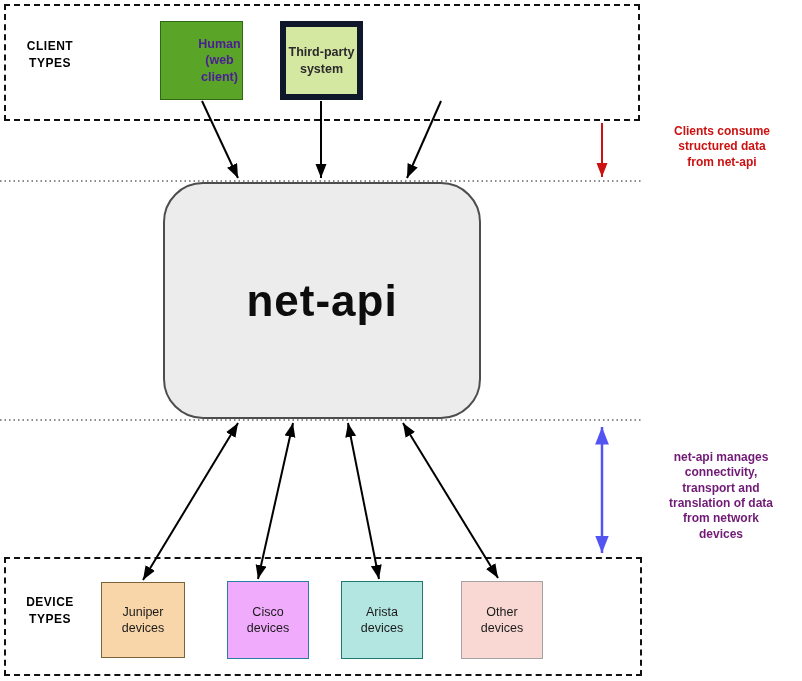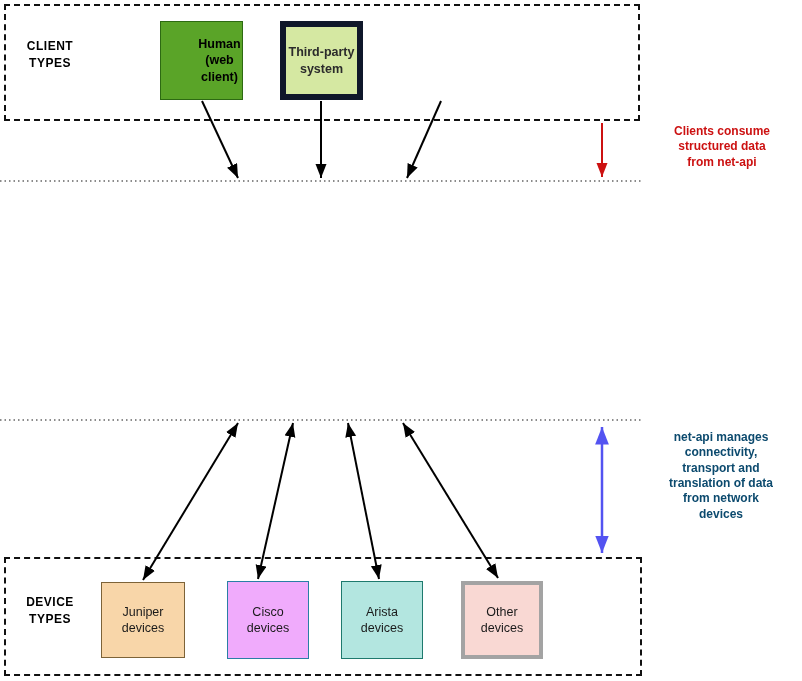--- a/index.html
+++ b/index.html
@@ -20,40 +20,40 @@
     line-height:1.45;letter-spacing:.5px;
   }
   #client-title{left:4px;top:38px;width:92px;}
   #device-title{left:4px;top:594px;width:92px;}
 
   
   .node{
     display:flex;align-items:center;justify-content:center;text-align:center;
     font-size:12.5px;line-height:1.3;color:#1a1a1a;
   }
-  #node-human{left:160px;top:21px;width:83px;height:79px;background:#5aa428;border:1px solid #2d6a12;color:#000000;font-weight:bold;padding-left:36px;}
+  #node-human{left:160px;top:21px;width:83px;height:79px;background:#5aa428;border:1px solid #2d6a12;color:#4c1d95;font-weight:bold;padding-left:36px;}
   #node-thirdparty{left:280px;top:21px;width:83px;height:79px;background:#d5e8a2;border:6px solid #0f172a;font-weight:bold;color:#2b2b2b;}
   #node-custom{left:400px;top:21px;width:83px;height:79px;background:#d7e7d6;border:1px solid #555555;}
   #node-juniper{left:101px;top:582px;width:84px;height:76px;background:#f8d6a9;border:1px solid #7d6338;}
   #node-cisco{left:227px;top:581px;width:82px;height:78px;background:#f0abfc;border:1px solid #2a7fa5;}
   #node-arista{left:341px;top:581px;width:82px;height:78px;background:#b3e6e0;border:1px solid #1e7a6e;}
-  #node-other{left:461px;top:581px;width:82px;height:78px;background:#f9d8d3;border:4px solid #a3a3a3;}
+  #node-other{left:461px;top:581px;width:82px;height:78px;background:#f9d8d3;border:1px solid #a3a3a3;}
 
   
   #core-box{
     left:163px;top:182px;width:318px;height:237px;
     background:#ececec;border:2px solid #4d4d4d;border-radius:40px;
     display:flex;align-items:center;justify-content:center;
   }
   #core-label{font-size:44px;font-weight:bold;color:#0d0d0d;letter-spacing:1px;}
 
   
   .annotation{font-weight:bold;font-size:12px;text-align:center;line-height:1.28;}
   #annotation-clients{left:642px;top:124px;width:160px;color:#cc1111;}
-  #annotation-devices{left:640px;top:430px;width:162px;color:#0c4a6e;}
+  #annotation-devices{left:640px;top:450px;width:162px;color:#701a75;}
 
   #arrow-layer{position:absolute;left:0;top:0;width:802px;height:681px;pointer-events:none;}
 </style>
 </head>
 <body>
 
 <div id="canvas">
 
   <div class="abs group-frame" id="client-frame"></div>
   <div class="abs group-title mltext" id="client-title">CLIENT
@@ -61,20 +61,23 @@
 
   <div class="abs node mltext" id="node-human">Human
 (web client)</div>
   <div class="abs node mltext" id="node-thirdparty">Third-party
 system</div>
 
   <div class="abs annotation mltext" id="annotation-clients">Clients consume
 structured data
 from net-api</div>
 
+  <div class="abs" id="core-box">
+    <span id="core-label">net-api</span>
+  </div>
 
   <div class="abs annotation mltext" id="annotation-devices">net-api manages
 connectivity,
 transport and
 translation of data
 from network
 devices</div>
 
   <div class="abs group-frame" id="device-frame"></div>
   <div class="abs group-title mltext" id="device-title">DEVICE

